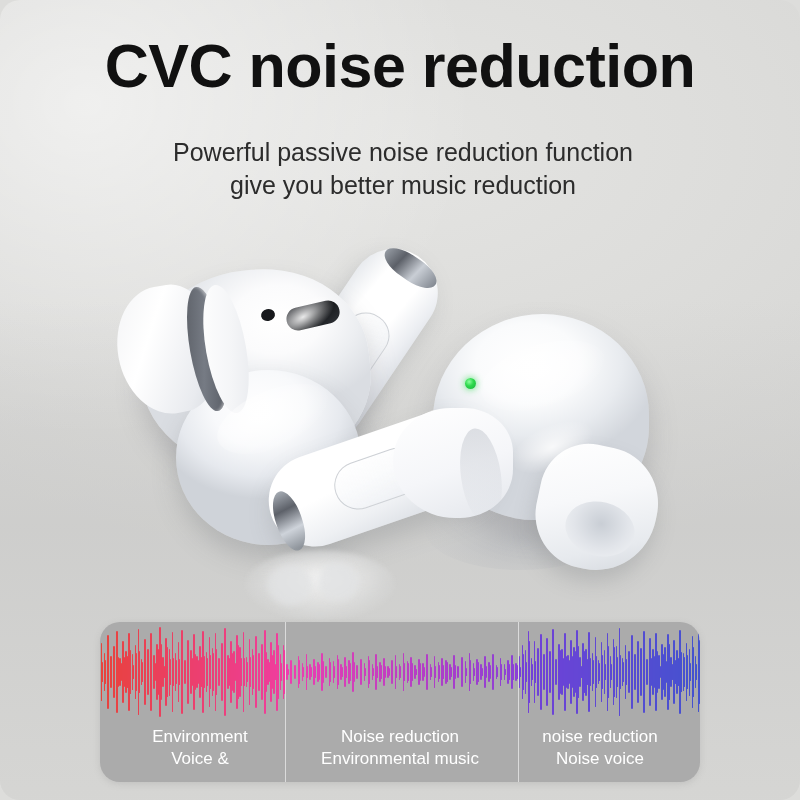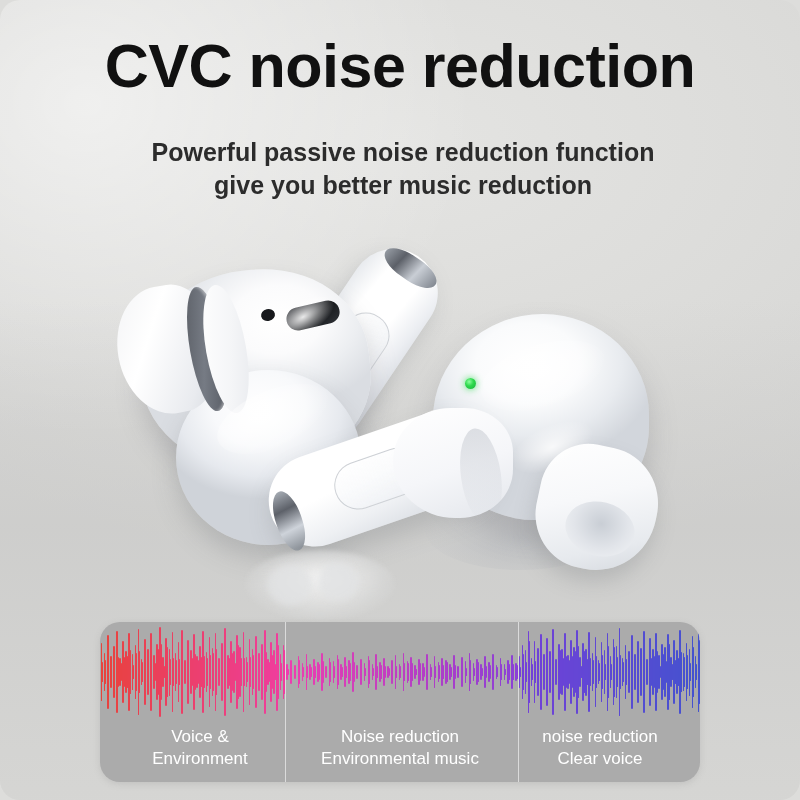--- a/index.html
+++ b/index.html
@@ -19,21 +19,21 @@
     pointer-events:none;}
   .bg-sheen{position:absolute;left:-10%;top:-5%;width:70%;height:60%;
     background:radial-gradient(ellipse at 30% 30%,rgba(255,255,255,.55),rgba(255,255,255,0) 70%);
     pointer-events:none;}
 
   
   .title{position:absolute;left:0;right:0;top:34px;text-align:center;
     font-size:61px;line-height:64px;font-weight:bold;color:#111111;
     letter-spacing:-0.5px;font-stretch:condensed;}
   .subtitle{position:absolute;left:6px;right:0;top:136px;text-align:center;
-    font-size:25px;line-height:33px;color:#2c2c2c;font-weight:bold;}
+    font-size:25px;line-height:33px;color:#2c2c2c;font-weight:normal;}
   .subtitle div{white-space:nowrap;}
 
   
   .product{position:absolute;left:0;top:215px;width:800px;height:400px;}
 
   .bud{position:absolute;}
 
   
   .budL{left:118px;top:25px;width:360px;height:300px;
     transform:rotate(0deg);}
@@ -600,26 +600,26 @@
         <div style="position: absolute; left: 592.781px; top: 25.4309px; width: 1.2px; height: 49.1383px; background: rgb(69, 82, 207); border-radius: 1px;"></div>
         <div style="position: absolute; left: 594.65px; top: 34.02px; width: 1.6px; height: 31.96px; background: rgb(69, 82, 207); border-radius: 1px;"></div>
         <div style="position: absolute; left: 595.814px; top: 42.1351px; width: 1.2px; height: 15.7299px; background: rgb(68, 82, 207); border-radius: 1px;"></div>
         <div style="position: absolute; left: 597.683px; top: 9.58px; width: 1.6px; height: 80.84px; background: rgb(68, 82, 207); border-radius: 1px;"></div>
         <div style="position: absolute; left: 598.847px; top: 17.8046px; width: 1.2px; height: 64.3908px; background: rgb(68, 82, 207); border-radius: 1px;"></div>
       </div>
     <div class="divider" style="left:185px"></div>
     <div class="divider" style="left:418px"></div>
     <div class="labels">
       <div class="label">
+        <div>Environment</div>
         <div>Voice &amp;</div>
-        <div>Environment</div>
       </div>
       <div class="label">
         <div>Noise reduction</div>
         <div>Environmental music</div>
       </div>
       <div class="label">
         <div>noise reduction</div>
-        <div>Clear voice</div>
+        <div>Noise voice</div>
       </div>
     </div>
   </div>
 </div>
 
 </body></html>

